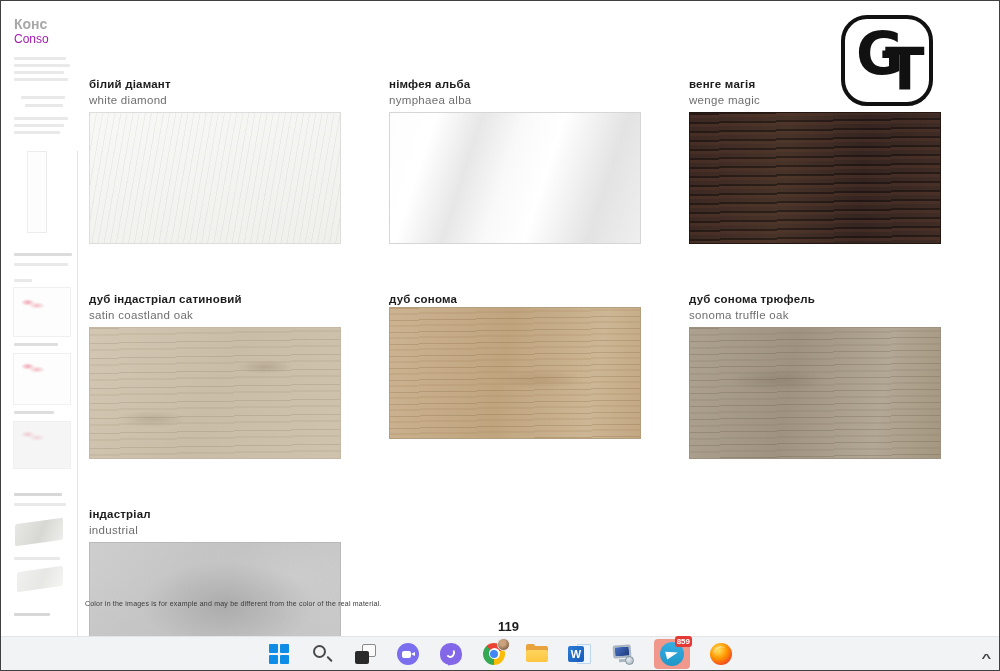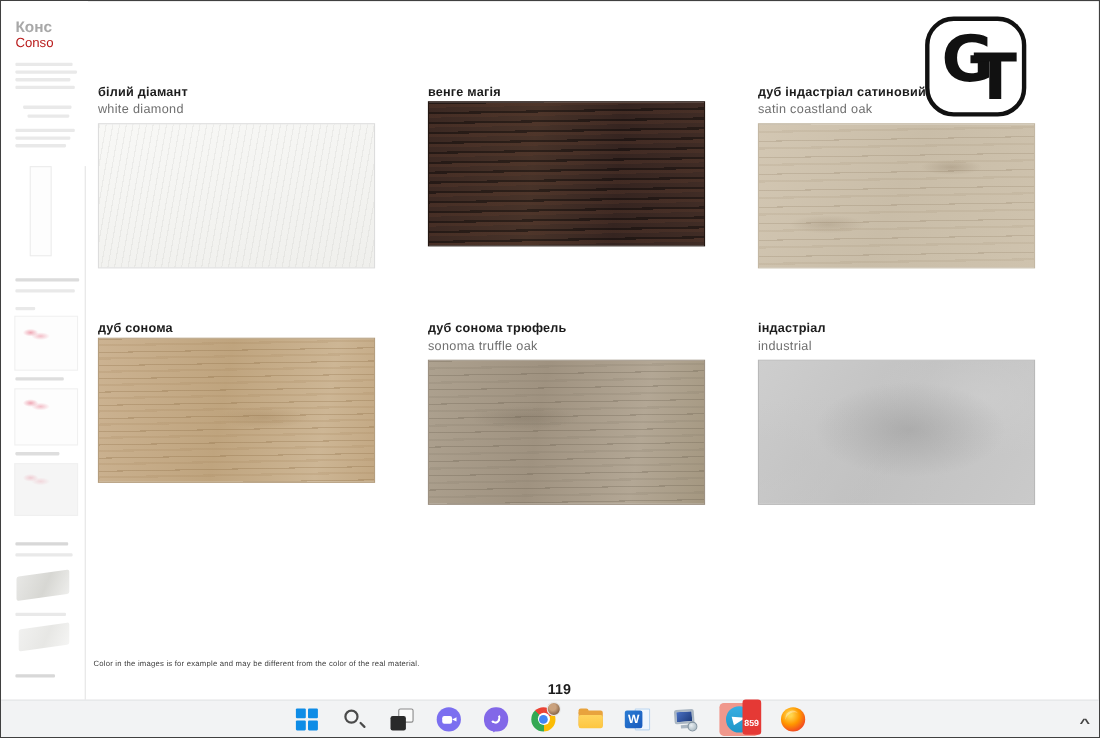--- a/index.html
+++ b/index.html
@@ -7,21 +7,21 @@
   body { font-family:"Liberation Sans", sans-serif; }
 
   #viewport {
     position:relative; width:1000px; height:671px;
     background:#ffffff; border:1px solid #404040; overflow:hidden;
   }
 
   
   #sidebar { position:absolute; left:0; top:0; width:79px; height:636px; background:#fff; overflow:hidden; }
   .sb-heading-uk { position:absolute; left:13px; top:15px; font-size:14px; font-weight:bold; color:#a8a8a8; white-space:nowrap; }
-  .sb-heading-en { position:absolute; left:13px; top:31px; font-size:12px; color:#b91c1c; white-space:nowrap; }
+  .sb-heading-en { position:absolute; left:13px; top:31px; font-size:12px; color:#a21caf; white-space:nowrap; }
   .sb-line { position:absolute; left:13px; height:3px; background:#e9e9e9; border-radius:1px; }
   .sb-vline { position:absolute; width:1px; background:#e4e4e4; }
   .sb-thumb { position:absolute; background:#fdfdfd; border:1px solid #f0f0f0; }
   .sb-pinklogo { position:absolute; width:26px; height:16px; background:
       radial-gradient(ellipse 10px 5px at 30% 40%, rgba(228,96,120,.55), transparent 70%),
       radial-gradient(ellipse 12px 5px at 65% 60%, rgba(228,96,120,.4), transparent 70%);
   }
   .sb-furn { position:absolute; background:linear-gradient(115deg,#e7e7e5,#d7d7d3 55%,#eeeeec); transform:skewY(-8deg); border-radius:2px; }
 
   
@@ -107,21 +107,21 @@
   .word-sq { position:absolute; left:0; top:4px; width:16px; height:16px; background:linear-gradient(135deg,#2b7cd3,#185abd); border-radius:2px;
     color:#fff; font-weight:bold; font-size:11px; line-height:16px; text-align:center; }
 
   .pc-screen { position:absolute; left:2px; top:3px; width:18px; height:13px; background:linear-gradient(135deg,#4a71c4,#1d3a7a); border:2px solid #aab6c2; border-radius:2px; transform:rotate(-4deg); }
   .pc-stand { position:absolute; left:8px; top:17px; width:8px; height:3px; background:#aab6c2; transform:rotate(-4deg); }
   .pc-badge { position:absolute; right:1px; bottom:1px; width:9px; height:9px; border-radius:50%; background:radial-gradient(circle at 35% 35%, #e8eef2, #9fb0ba); border:1px solid #8494a0; }
 
   #telegram-wrap { position:relative; width:36px; height:30px; background:#f0988c; border-radius:4px; flex:0 0 auto; cursor:pointer; }
   .tg-circle { position:absolute; left:6px; top:3px; width:24px; height:24px; border-radius:50%; background:linear-gradient(#37aee2,#1e96c8); }
   .tg-plane { position:absolute; left:12px; top:11px; width:0; height:0; border-top:4px solid transparent; border-bottom:4px solid transparent; border-left:12px solid #fff; transform:rotate(-15deg); }
-  .tg-badge { position:absolute; right:-2px; top:-3px; min-width:17px; height:11px; background:#e53935; border-radius:3px; color:#fff; font-size:8px; font-weight:bold; line-height:11px; text-align:center; padding:16px 2px; }
+  .tg-badge { position:absolute; right:-2px; top:-3px; min-width:17px; height:11px; background:#e53935; border-radius:3px; color:#fff; font-size:8px; font-weight:bold; line-height:11px; text-align:center; padding:0 2px; }
 
   .ff-circle { position:absolute; inset:1px; border-radius:50%;
     background:radial-gradient(circle at 38% 32%, #ffd54d 8%, #ff9800 42%, #f4511e 72%, #d84315 95%); }
   .ff-swirl { position:absolute; left:5px; top:4px; width:13px; height:13px; border-radius:50%; border-top:2.5px solid rgba(255,255,255,.35); transform:rotate(-30deg); }
 
   #tray-chevron { position:absolute; right:10px; bottom:6px; font-size:11px; font-weight:bold; color:#444; cursor:pointer; transform:scaleX(1.5); }
 </style>
 </head>
 <body>
 
@@ -173,21 +173,27 @@
     <span class="t">T</span>
   </div>
 
   <div id="grid">
     <div class="card">
       <div class="lbl-uk">білий діамант</div>
       <div class="lbl-en">white diamond</div>
       <div class="swatch sw-white-diamond"></div>
     </div>
     <div class="card">
+      <div class="lbl-uk">німфея альба</div>
+      <div class="lbl-en">nymphaea alba</div>
+      <div class="swatch sw-nymphaea-alba"></div>
+    </div>
+    <div class="card">
       <div class="lbl-uk">венге магія</div>
+      <div class="lbl-en">wenge magic</div>
       <div class="swatch sw-wenge-magic"></div>
     </div>
     <div class="card">
       <div class="lbl-uk">дуб індастріал сатиновий</div>
       <div class="lbl-en">satin coastland oak</div>
       <div class="swatch sw-satin-coastland-oak"></div>
     </div>
     <div class="card">
       <div class="lbl-uk">дуб сонома</div>
       <div class="swatch sw-sonoma-oak"></div>

